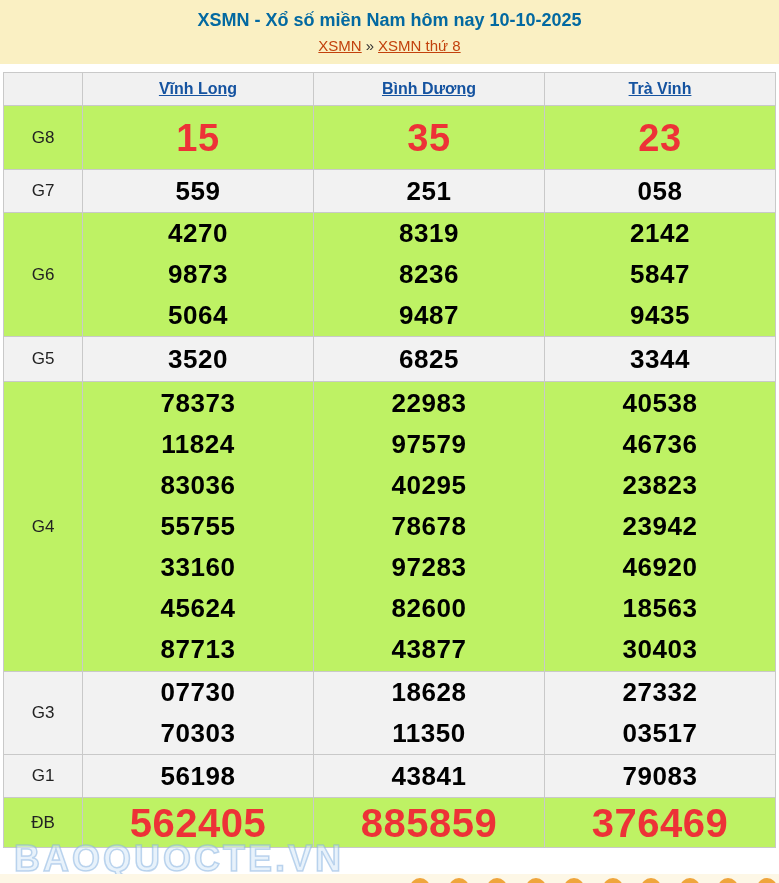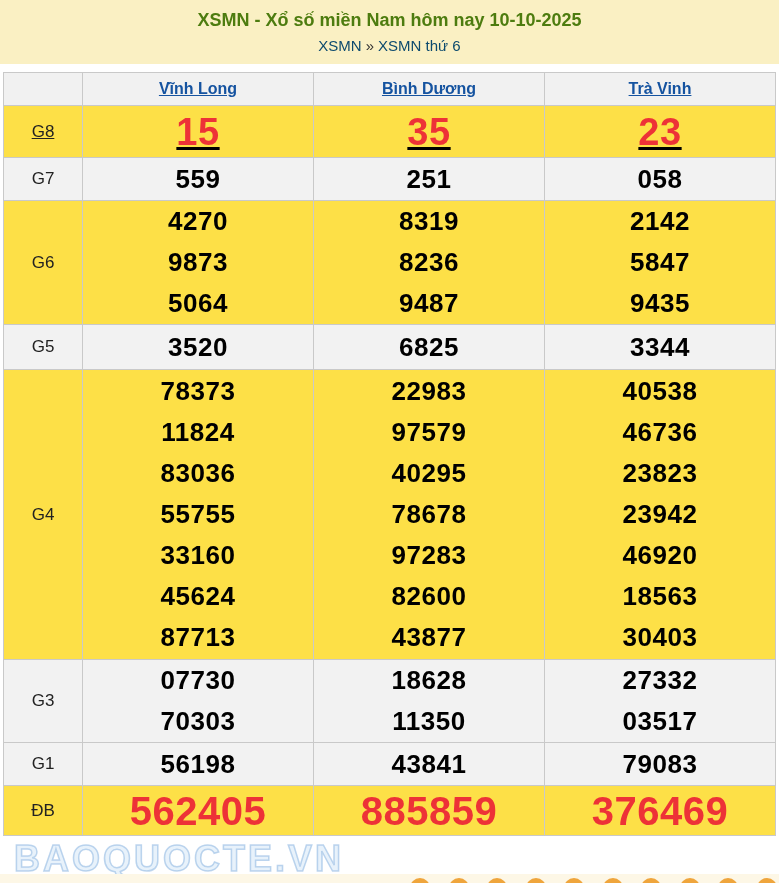--- a/index.html
+++ b/index.html
@@ -12,40 +12,40 @@
   }
 
   
   .top-banner {
     width: 779px; height: 64px;
     background: #faf0c3;
     text-align: center;
     padding-top: 9px;
   }
   .page-title {
-    font-size: 18px; font-weight: bold; color: #4d7c0f;
+    font-size: 18px; font-weight: bold; color: #0369a1;
     line-height: 22px;
   }
   .breadcrumb {
     margin-top: 5px;
     font-size: 15px; line-height: 20px;
   }
   .breadcrumb a {
-    color: #0c4a6e; font-weight: normal;
+    color: #c2410c; text-decoration: underline; font-weight: normal;
     cursor: pointer;
   }
   .breadcrumb .sep { color: #333; margin: 0 4px; }
 
   
   table.results {
     position: absolute; top: 72px; left: 3px;
     width: 772px;
     border-collapse: collapse;
     table-layout: fixed;
-    background: #fde047;
+    background: #bef264;
   }
   table.results col.c-label { width: 79px; }
   table.results col.c-prov  { width: 231px; }
   table.results th, table.results td {
     border: 1px solid #c9c9c9;
     text-align: center; vertical-align: middle;
     padding: 0;
   }
   tr.head th {
     height: 33px;
@@ -57,21 +57,21 @@
     cursor: pointer;
   }
   tr.gray td { background: #f2f2f2; }
 
   td.lbl { font-size: 17px; font-weight: normal; color: #222; }
 
   .num {
     font-weight: bold; font-size: 26px; color: #000;
     line-height: 41px; letter-spacing: 0.5px;
   }
-  tr.row-g8  td { height: 52px; text-decoration: underline; }
+  tr.row-g8  td { height: 64px; }
   tr.row-g7  td { height: 43px; }
   tr.row-g6  td { height: 124px; }
   tr.row-g5  td { height: 45px; }
   tr.row-g4  td { height: 290px; }
   tr.row-g3  td { height: 83px; }
   tr.row-g2  td { height: 43px; }
   tr.row-g1  td { height: 43px; }
   tr.row-db  td { height: 50px; }
 
   tr.special .num {
@@ -106,21 +106,21 @@
     border-radius: 50%;
     background: #efa53c;
   }
 </style>
 </head>
 <body>
 
 <div class="top-banner">
   <div class="page-title">XSMN - Xổ số miền Nam hôm nay 10-10-2025</div>
   <div class="breadcrumb">
-    <a>XSMN</a><span class="sep">»</span><a>XSMN thứ 6</a>
+    <a>XSMN</a><span class="sep">»</span><a>XSMN thứ 8</a>
   </div>
 </div>
 
 <table class="results">
   <colgroup>
     <col class="c-label">
       <col class="c-prov">
       <col class="c-prov">
       <col class="c-prov">
   </colgroup>

